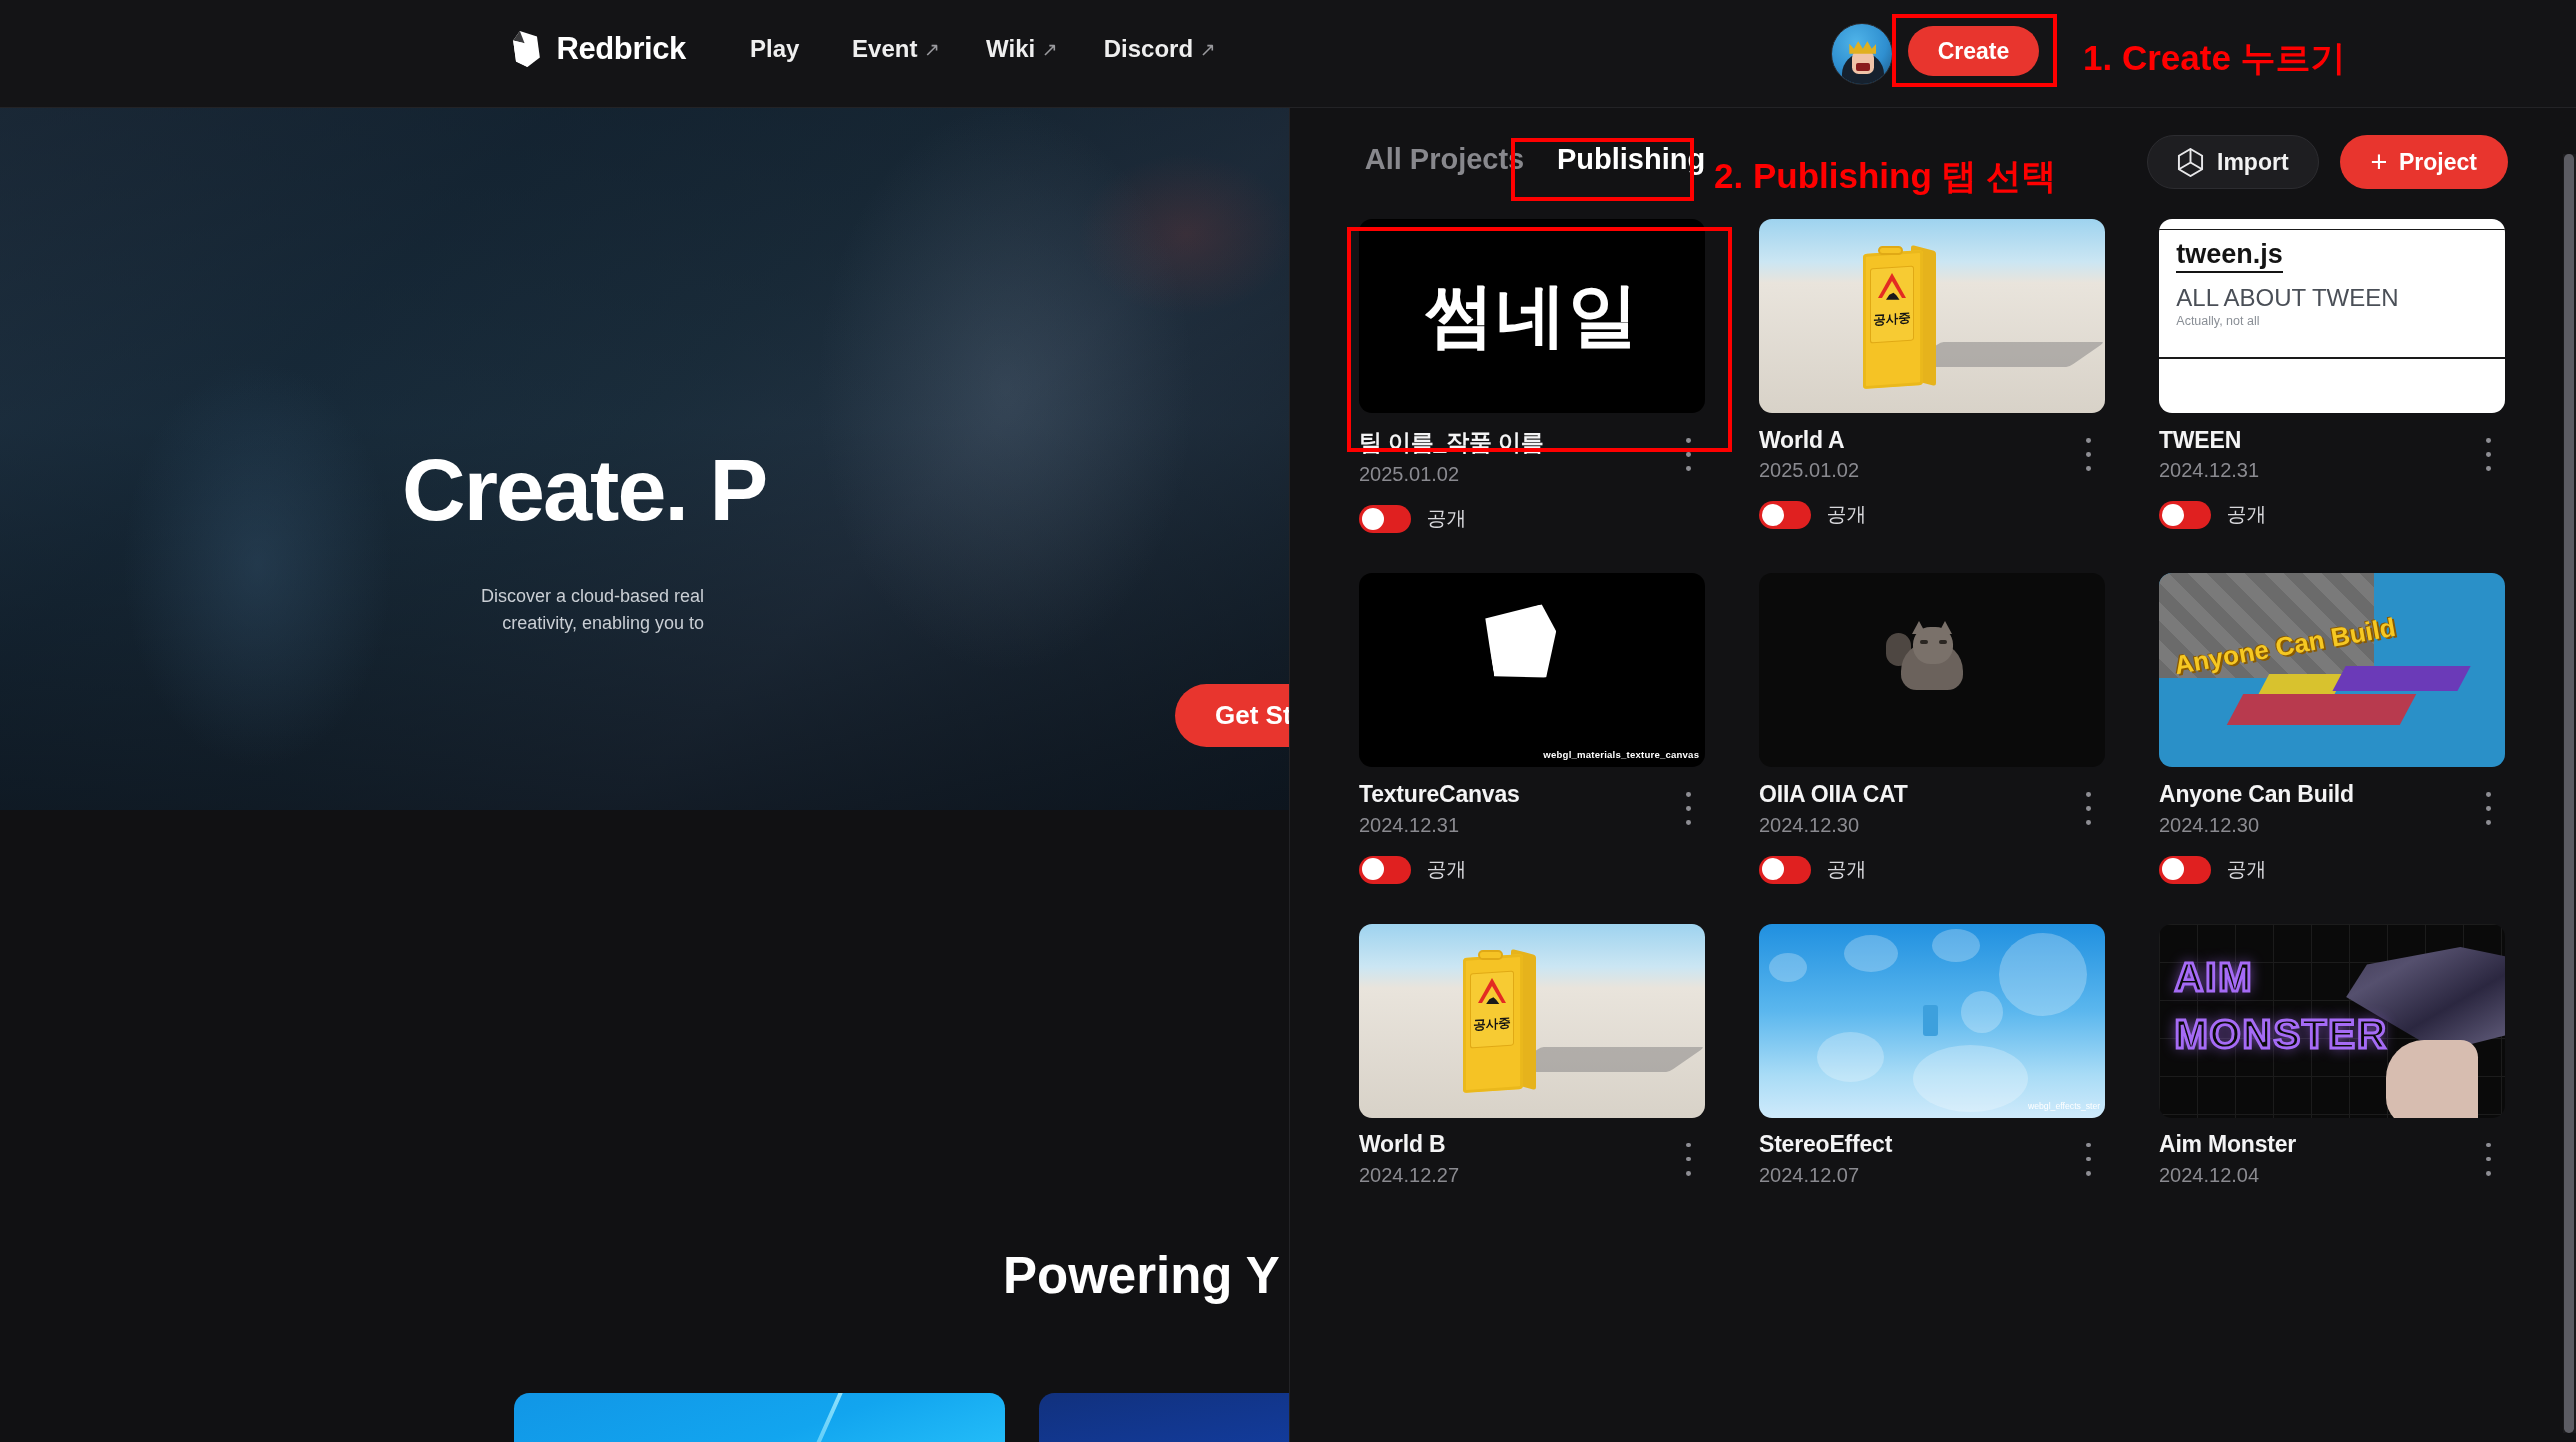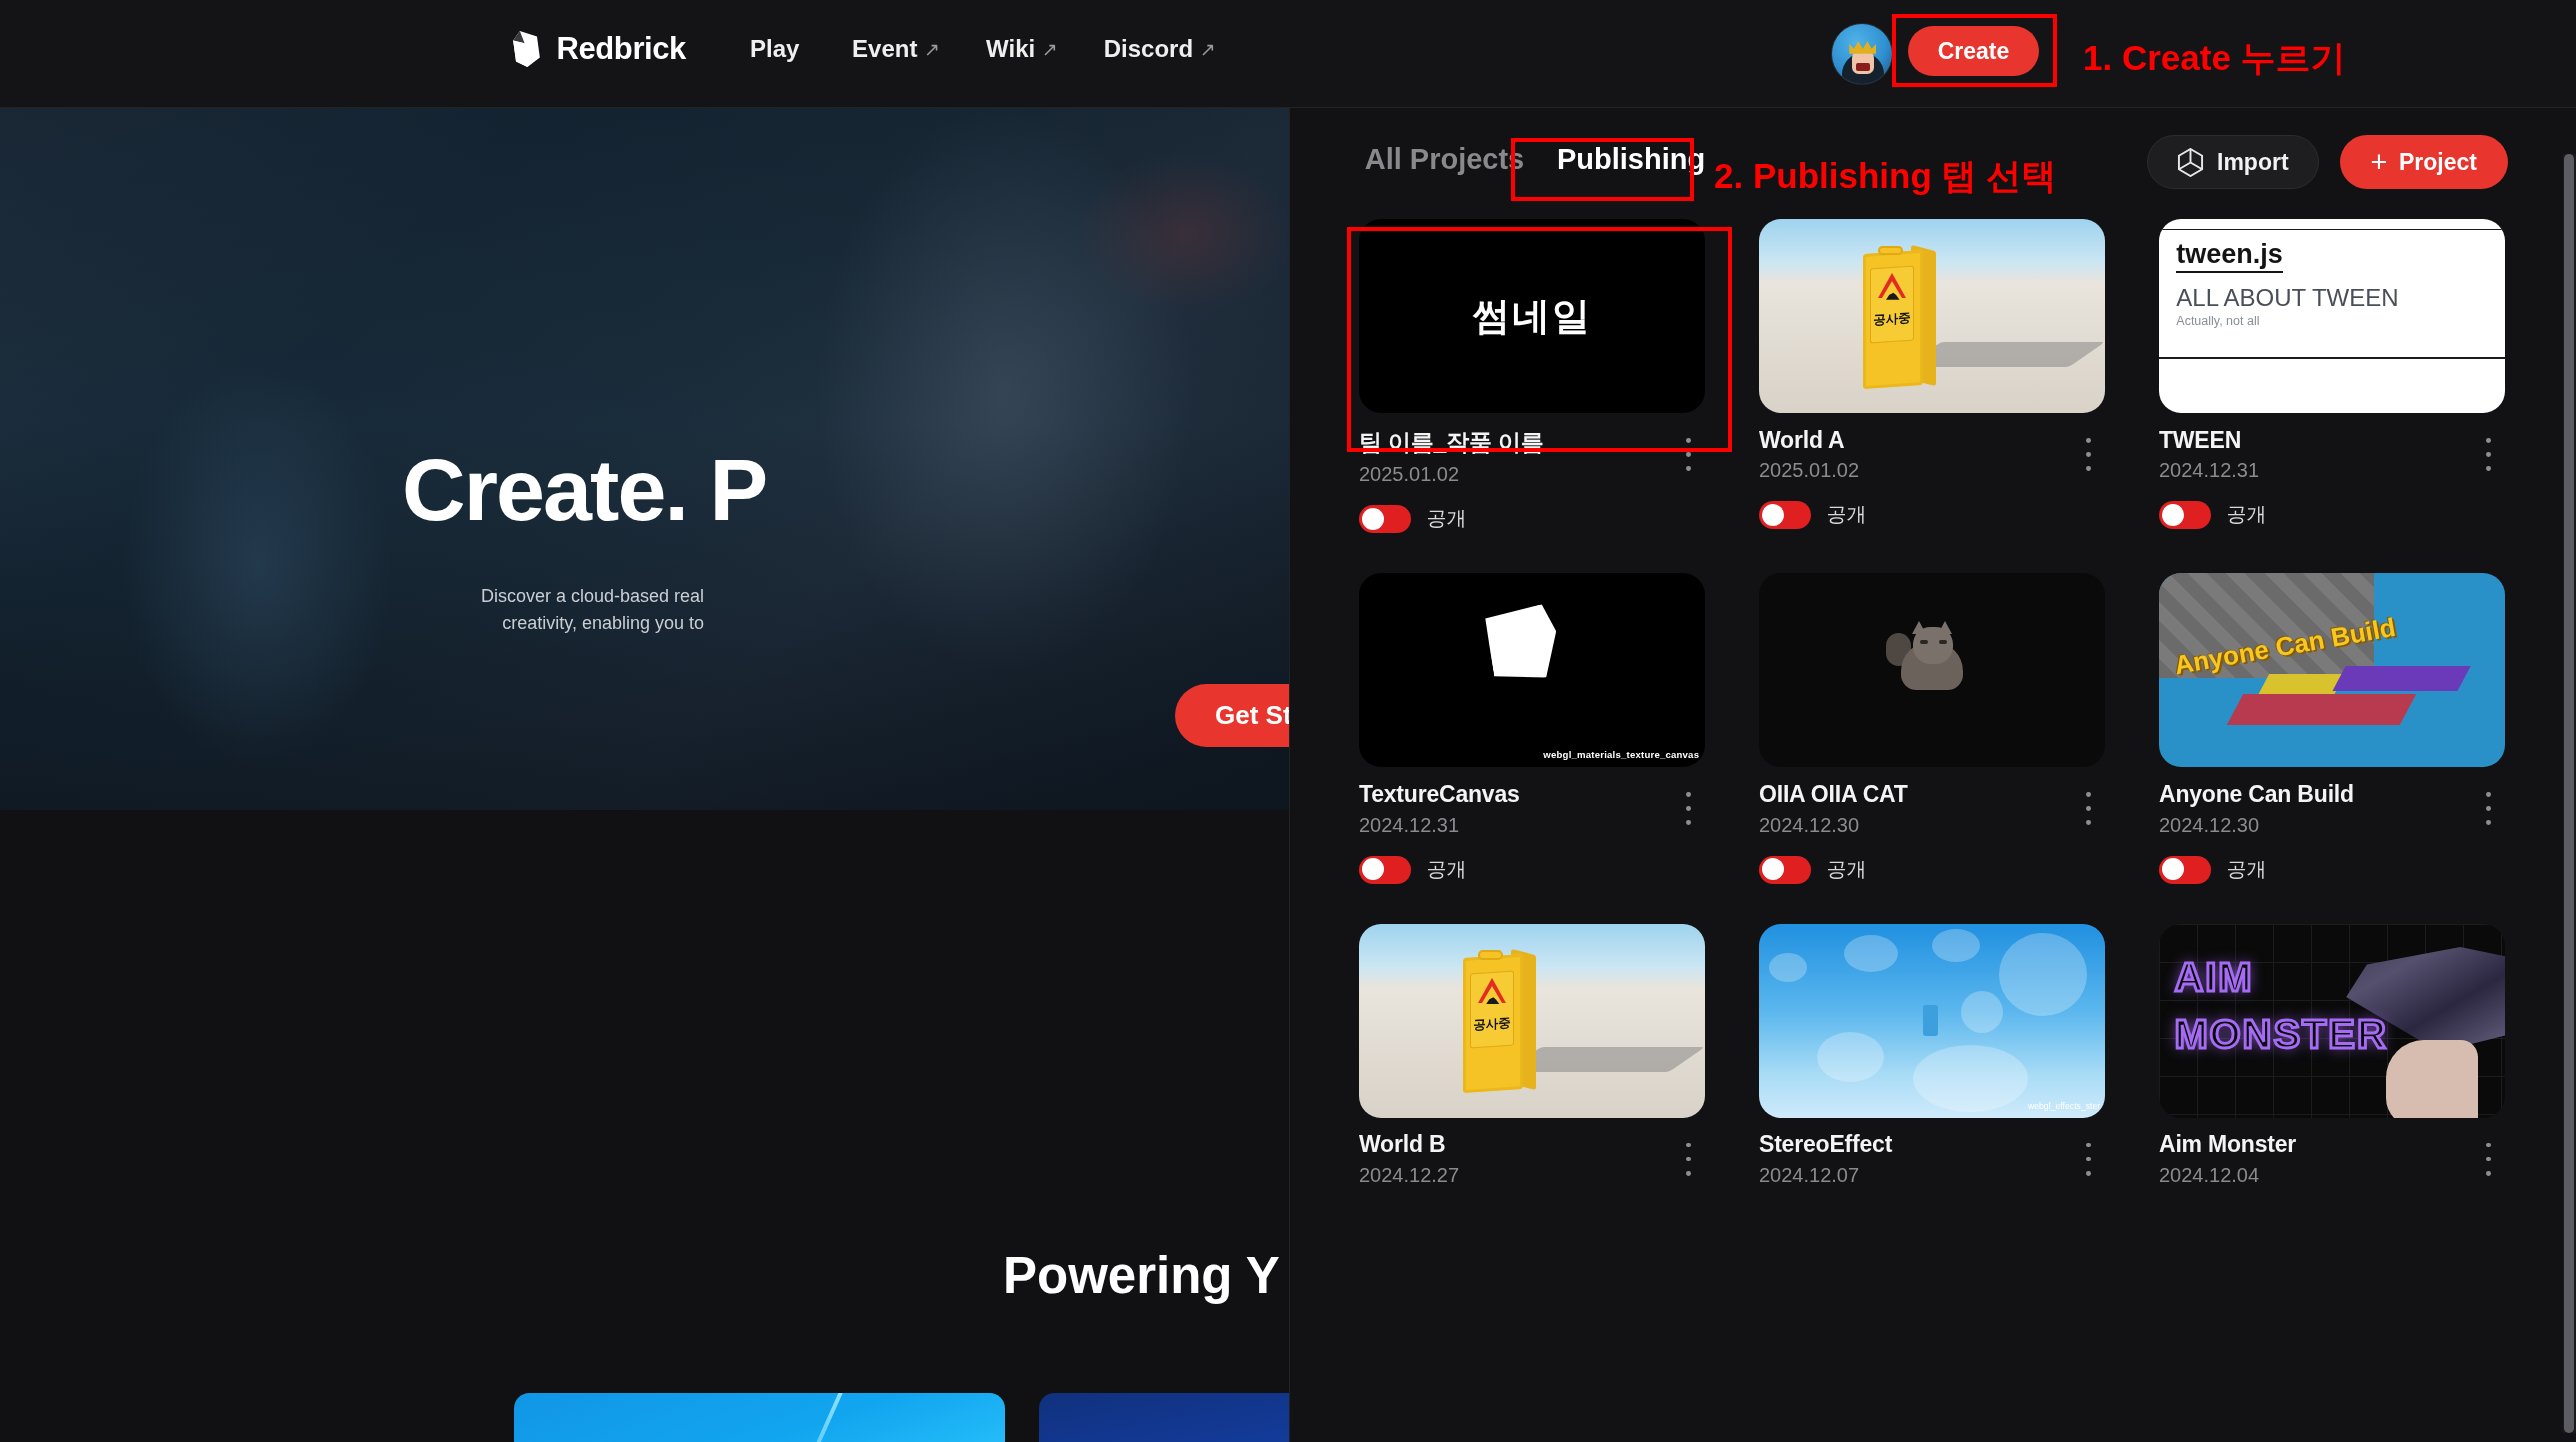--- a/index.html
+++ b/index.html
@@ -135,21 +135,21 @@
   }
   .plus { font-size: 29px; font-weight: 400; line-height: 1; }
 
   .grid {
     position: absolute; left: 0; top: 111px; width: 1287px; height: 1225px;
     padding: 0 69px;
   }
   .row { display: flex; gap: 54px; margin-bottom: 40px; }
   .card { width: 346px; }
   .thumb {
-    width: 346px; height: 194px; border-radius: 22px; overflow: hidden;
+    width: 346px; height: 194px; border-radius: 13px; overflow: hidden;
     position: relative; background: #000; display:block;
   }
   .card-meta { position: relative; padding-top: 13.5px; }
   .card-title { color: #f4f4f5; font-size: 23px; font-weight: 700; letter-spacing: -0.2px; white-space: nowrap; overflow: hidden; text-overflow: ellipsis; padding-right: 48px;}
   .card-date { color: #8a8a90; font-size: 20px; margin-top: 5.8px; }
   .kebab {
     position: absolute; right: 3.8px; top: 25px; width: 25px; height: 33px;
     display: flex; flex-direction: column; align-items: center; justify-content: space-between;
     cursor: pointer;
   }
@@ -169,21 +169,21 @@
 
   
   .scroll-right {
     position: absolute; right: 0; top: 154px; width: 13.5px; height: 1279px;
     background: #1a1a1c; z-index: 70;
   }
   .scroll-right .thumbbar { position:absolute; left:1.9px; top:0; width:9.6px; height:1279px; background:#5c5c63; border-radius:4.8px; }
 
   
   .th-dark { background:#000; display:flex; align-items:center; justify-content:center; }
-  .th-dark .kr { color:#fff; font-size:38px; font-weight:800; letter-spacing:1.9px; }
+  .th-dark .kr { color:#fff; font-size:70px; font-weight:800; letter-spacing:1.9px; }
 
   .th-world { background: linear-gradient(180deg, #9ed3ef 0%, #cbe6f3 22%, #e9e4dc 33%, #d8d2c8 100%); }
   .sign { position:absolute; left: 96px; top: 25px; width: 88px; height: 142px; }
   .sign .panelA { position:absolute; left:7.7px; top:7.7px; width:60px; height:135px; background:#f5c325; border-radius:3.8px;
       box-shadow: inset 0 0 0 2.9px #eab81c; transform: skewY(-4deg); }
   .sign .panelB { position:absolute; left:56px; top:3.8px; width:25px; height:135px; background:#e6b31c; transform: skewY(14deg); border-radius:2.9px; }
   .sign .inner { position:absolute; left:15.4px; top:23px; width:44px; height:75px; background:#f7cb33; border:1.9px solid #e0a915; border-radius:2.9px; transform: skewY(-4deg); }
   .sign .tri { position:absolute; left:23px; top:29px; width:0; height:0; border-left:14.4px solid transparent; border-right:14.4px solid transparent; border-bottom:25px solid #e32b22; }
   .sign .tri2 { position:absolute; left:27px; top:37px; width:0; height:0; border-left:10.6px solid transparent; border-right:10.6px solid transparent; border-bottom:17.3px solid #f7cb33; }
   .sign .worker { position:absolute; left:31px; top:48px; width:13.5px; height:7.7px; background:#1a1a1a; clip-path: polygon(0 100%, 25% 35%, 55% 10%, 75% 40%, 100% 100%); }

